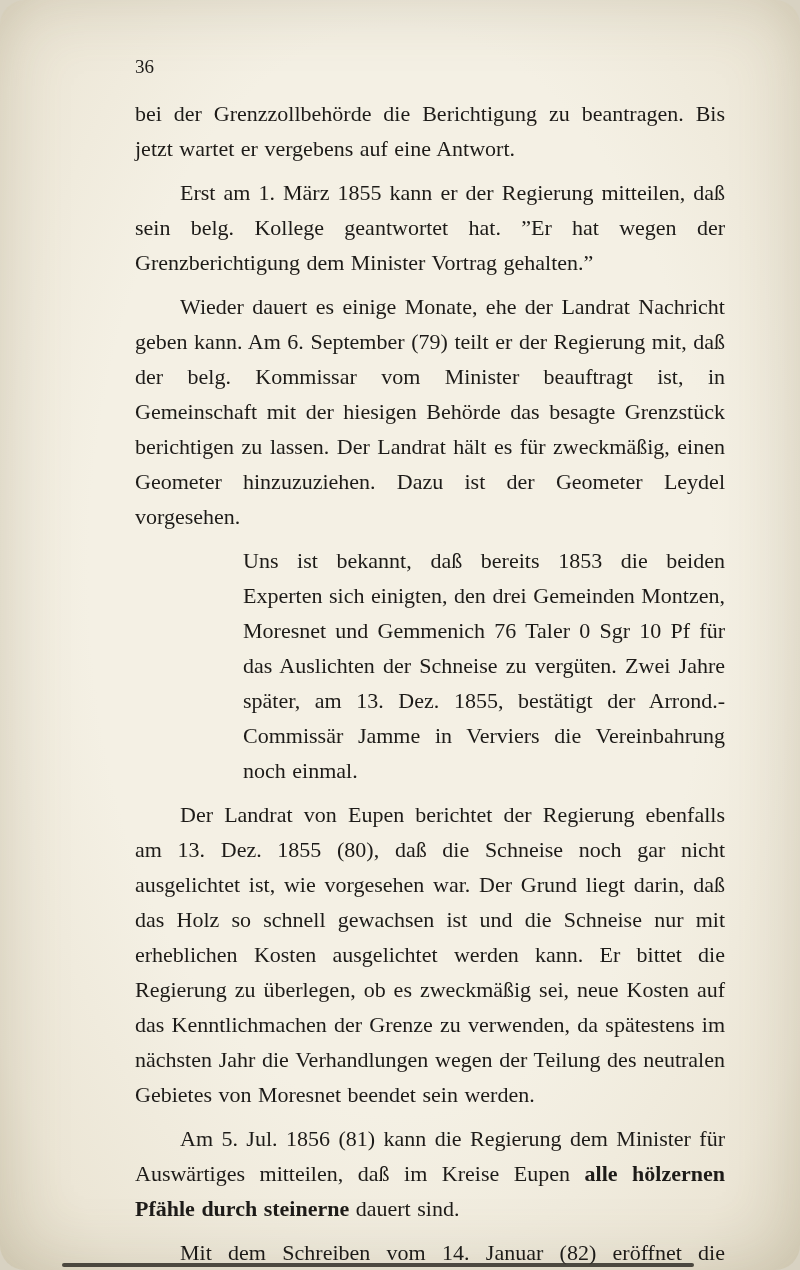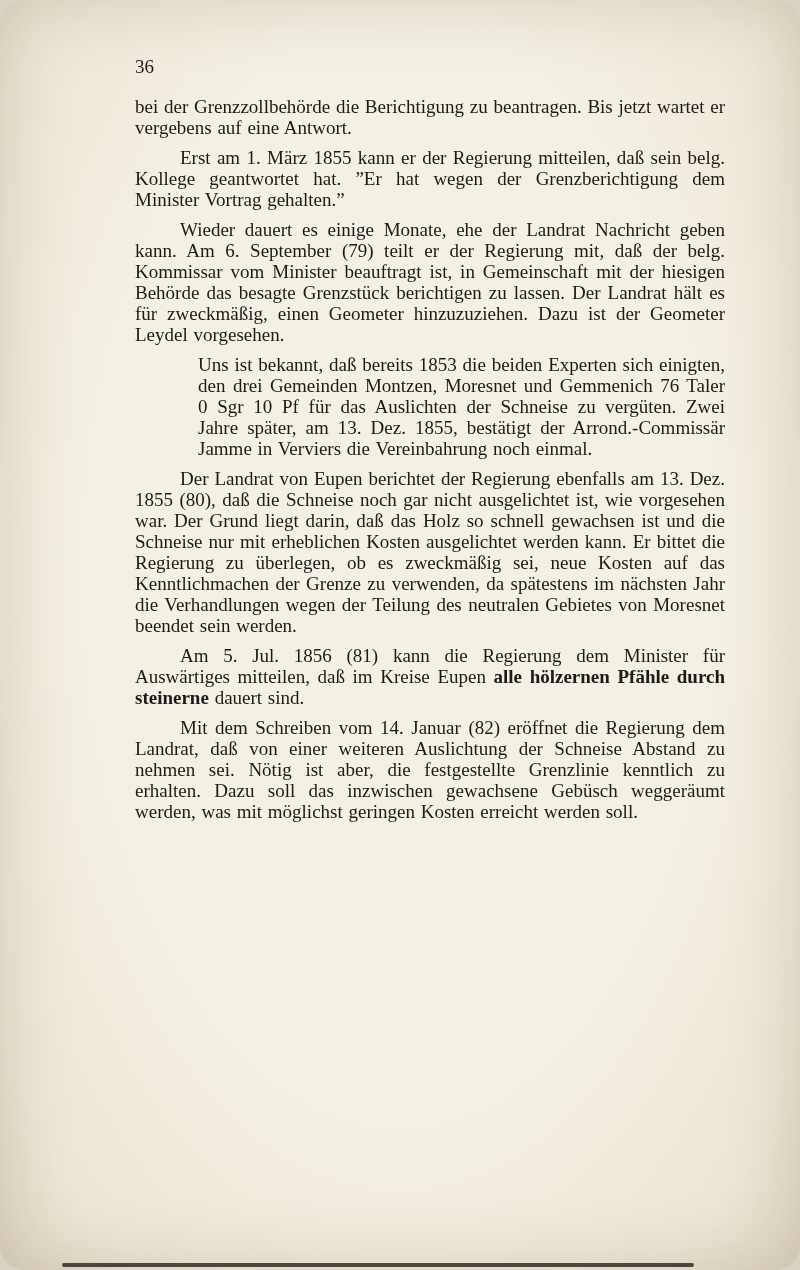--- a/index.html
+++ b/index.html
@@ -19,29 +19,29 @@
     overflow: hidden;
     padding: 56px 75px 0 135px;
     border-radius: 25px;
   }
   .page-number {
     font-size: 19px;
     color: #1d1b18;
     margin: 0 0 18px 0;
   }
   .text-block p {
-    font-size: 19px;
-    line-height: 21px;
+    font-size: 22px;
+    line-height: 35px;
     text-align: justify;
     color: #1d1b18;
     margin: 0 0 9px 0;
     word-spacing: 1px;
   }
   .text-block p.indent { text-indent: 45px; }
-  .text-block p.blockquote { margin-left: 63px; }
+  .text-block p.blockquote { margin-left: 108px; }
   .text-block .bold { font-weight: bold; }
   .scan-line {
     position: absolute;
     left: 62px;
     bottom: 3px;
     width: 632px;
     height: 4px;
     background: #312e28;
     border-radius: 2px;
     opacity: 0.85;

